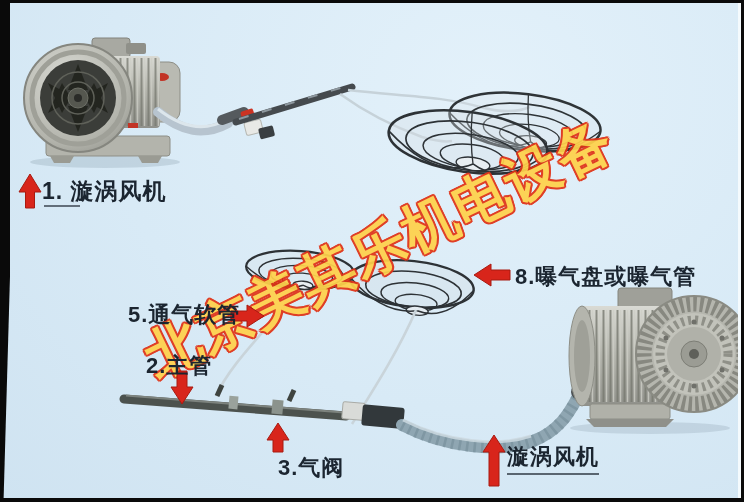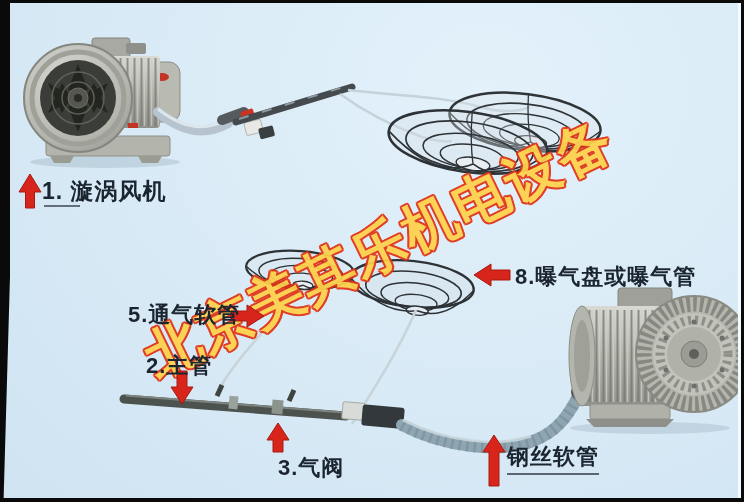--- a/index.html
+++ b/index.html
@@ -204,20 +204,20 @@
       <polygon points="494,435 505,452 499,452 499,486 489,486 489,452 483,452"></polygon>
     </g>
   </svg>
 
   <div class="label" id="label-1">1. 漩涡风机</div>
   <div class="underline-1"></div>
   <div class="label" id="label-2">2.主管</div>
   <div class="label" id="label-3">3.气阀</div>
   <div class="label" id="label-4">5.通气软管</div>
   <div class="label" id="label-5">8.曝气盘或曝气管</div>
-  <div class="label" id="label-wire">钢丝软管</div>
+  <div class="label" id="label-wire">漩涡风机</div>
 
   <div class="frame-right-white"></div>
   <div class="frame frame-left"></div>
   <div class="frame frame-top"></div>
   <div class="frame frame-bottom"></div>
   <div class="frame frame-right"></div>
 </div>
 
 </body></html>

